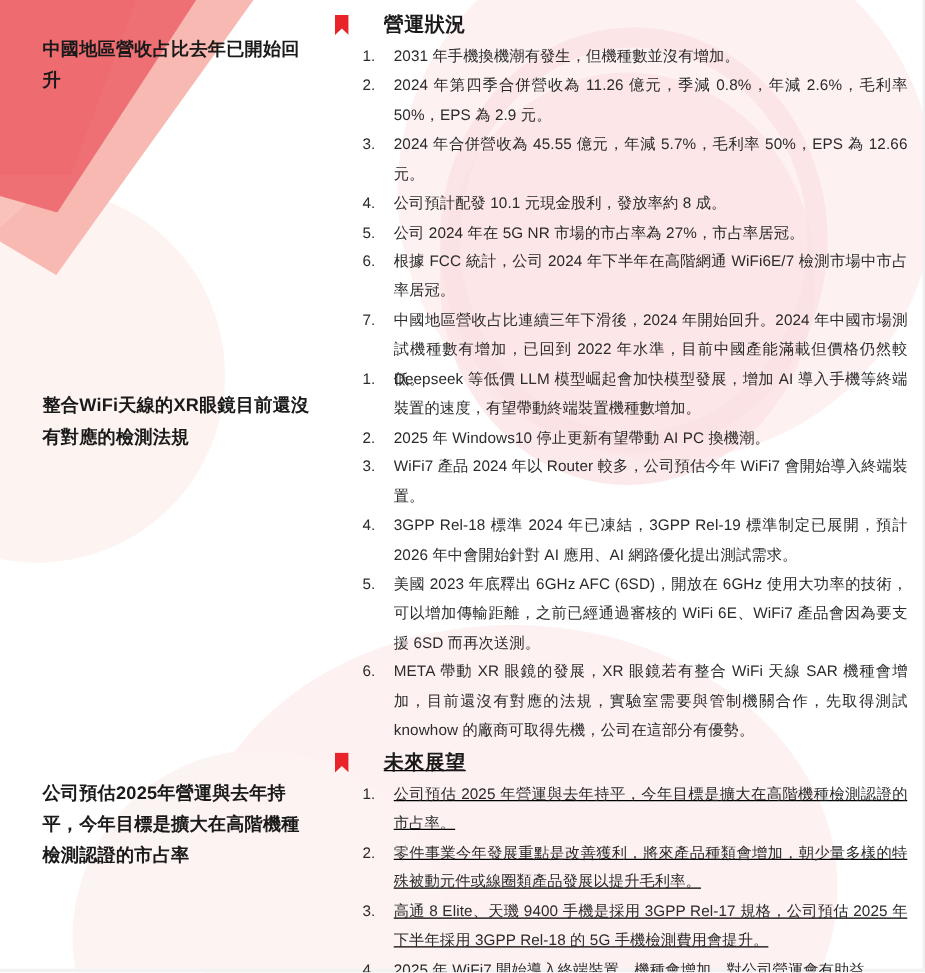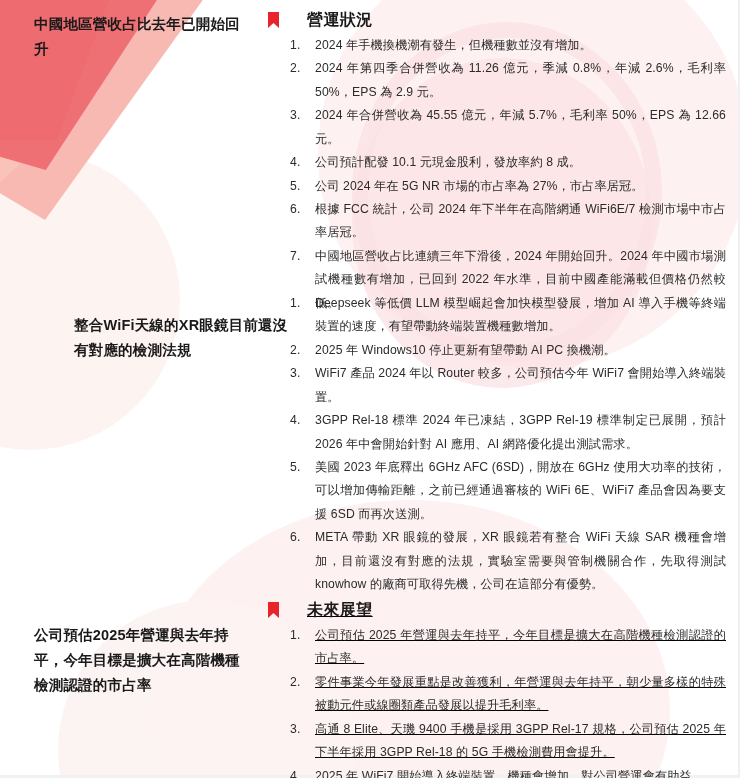--- a/index.html
+++ b/index.html
@@ -200,41 +200,41 @@
     <div class="deco-pinkwedge"></div>
     <div class="deco-palewedge"></div>
     <div class="deco-redwedge"></div>
     <div class="deco-redwedge2"></div>
     <div class="deco-right-edge"></div>
     <div class="deco-bottom-edge"></div>
   </div>
 
   <div id="content">
 
-    <div class="left-col" style="top:12px;">
+    <div class="left-col" style="top:28px;">
       <div class="left-head">中國地區營收占比去年已開始回升</div>
     </div>
 
-    <div class="left-col" style="top:313px;margin-left:40px;">
+    <div class="left-col" style="top:313px;">
       <div class="left-head">整合WiFi天線的XR眼鏡目前還沒有對應的檢測法規</div>
     </div>
 
     <div class="left-col" style="top:623px;">
       <div class="left-head">公司預估2025年營運與去年持平，今年目標是擴大在高階機種檢測認證的市占率</div>
     </div>
 
     <div class="right-col">
 
       <div class="section" style="top:10px;">
         <div class="sec-head">
           <span class="bookmark-icon"></span>
           <span class="sec-title">營運狀況</span>
         </div>
         <ol class="items">
-          <li>2024 年手機換機潮有發生，但機種數並沒有增加。</li>
+          <li>2031 年手機換機潮有發生，但機種數並沒有增加。</li>
           <li>2024 年第四季合併營收為 11.26 億元，季減 0.8%，年減 2.6%，毛利率 50%，EPS 為 2.9 元。</li>
           <li>2024 年合併營收為 45.55 億元，年減 5.7%，毛利率 50%，EPS 為 12.66 元。</li>
           <li>公司預計配發 10.1 元現金股利，發放率約 8 成。</li>
           <li>公司 2024 年在 5G NR 市場的市占率為 27%，市占率居冠。</li>
           <li>根據 FCC 統計，公司 2024 年下半年在高階網通 WiFi6E/7 檢測市場中市占率居冠。</li>
           <li>中國地區營收占比連續三年下滑後，2024 年開始回升。2024 年中國市場測試機種數有增加，已回到 2022 年水準，目前中國產能滿載但價格仍然較低。</li>
         </ol>
       </div>
 
       <div class="section" style="top:292px;">
@@ -248,21 +248,21 @@
         </ol>
       </div>
 
       <div class="section clipped" style="top:600px;height:178px;">
         <div class="sec-head">
           <span class="bookmark-icon"></span>
           <span class="sec-title">未來展望</span>
         </div>
         <ol class="items">
           <li>公司預估 2025 年營運與去年持平，今年目標是擴大在高階機種檢測認證的市占率。</li>
-          <li>零件事業今年發展重點是改善獲利，年營運與去年持平，朝少量多樣的特殊被動元件或線圈類產品發展以提升毛利率。</li>
+          <li>零件事業今年發展重點是改善獲利，將來產品種類會增加，朝少量多樣的特殊被動元件或線圈類產品發展以提升毛利率。</li>
           <li>高通 8 Elite、天璣 9400 手機是採用 3GPP Rel-17 規格，公司預估 2025 年下半年採用 3GPP Rel-18 的 5G 手機檢測費用會提升。</li>
           <li>2025 年 WiFi7 開始導入終端裝置，機種會增加，對公司營運會有助益。</li>
 
         </ol>
       </div>
 
     </div>
   </div>
 </div>
 

